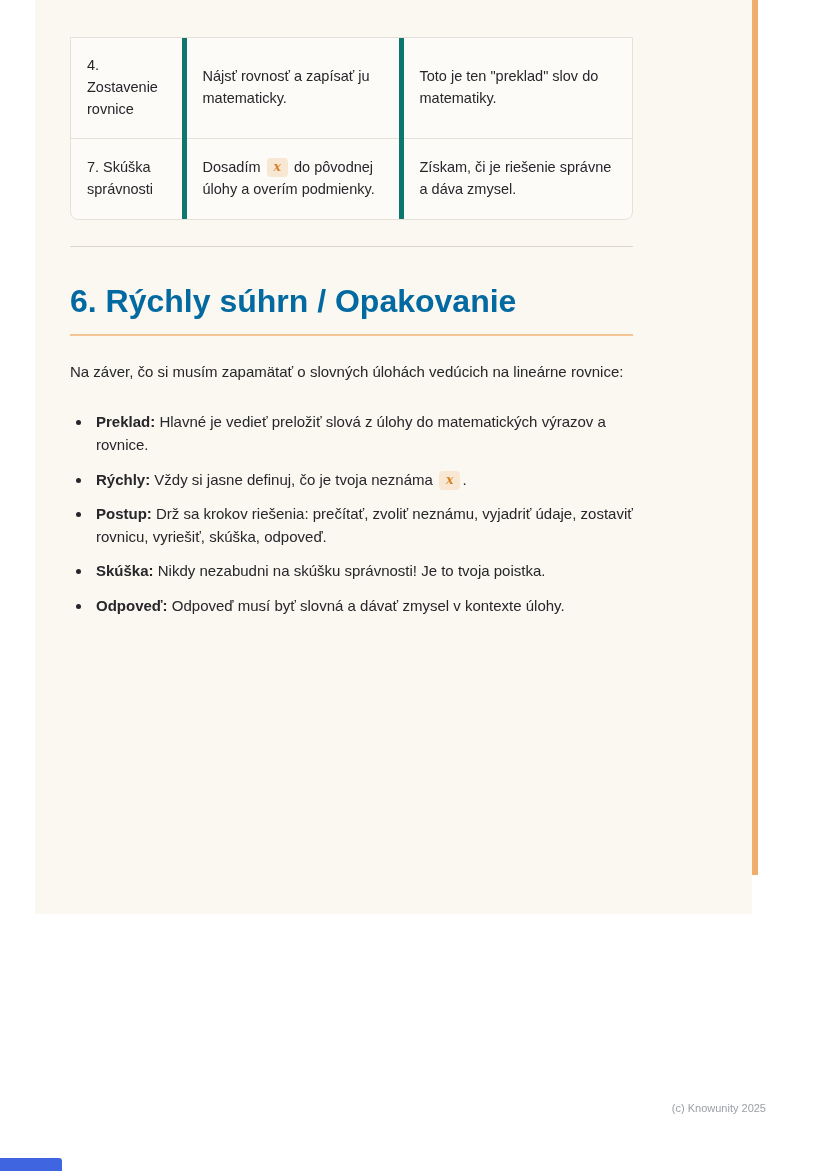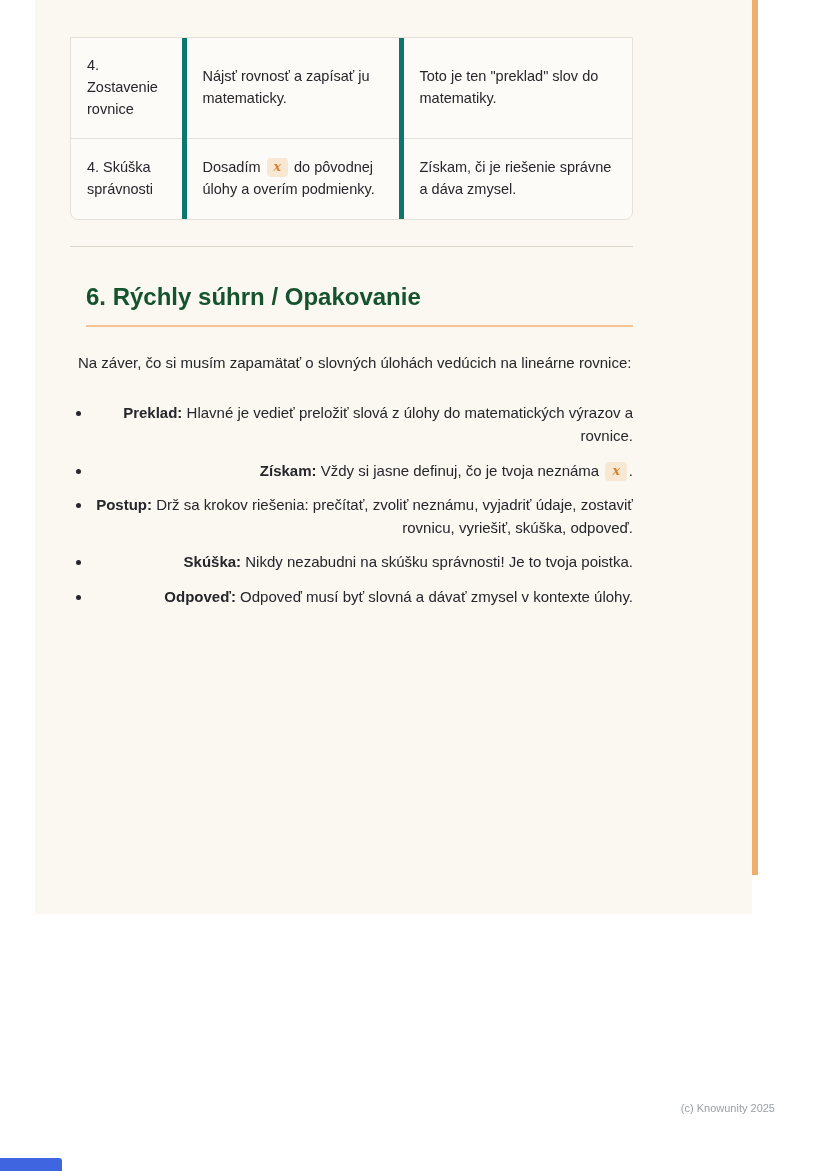--- a/index.html
+++ b/index.html
@@ -68,56 +68,55 @@
   }
   .chip:empty { display: none; margin: 0; padding: 0; }
 
   
   .divider {
     border: none;
     border-top: 1px solid #ddd6cb;
     margin: 26px 0 0 0;
   }
   h2.section-heading {
-    margin: 36px 0 0 16px;
-    color: #14532d;
-    font-size: 24px;
+    margin: 36px 0 0 0;
+    color: #0369a1;
+    font-size: 32px;
     font-weight: 700;
     padding-bottom: 14px;
     border-bottom: 2px solid #f4c493;
   }
   p.intro {
-    margin: 24px 0 0 8px;
+    margin: 24px 0 0 0;
     font-size: 15px;
     line-height: 1.6;
     text-align: justify;
   }
   ul.summary-list {
     margin: 26px 0 0 0;
     padding-left: 22px;
   }
   ul.summary-list li {
     font-size: 15px;
     line-height: 1.55;
     margin-bottom: 11px;
     padding-left: 4px;
-    text-align: right;
   }
   .term-label { font-weight: 700; }
   p.closing {
     margin: 22px 0 0 0;
     font-size: 15px;
     line-height: 1.6;
   }
 
   
   .copyright {
     position: absolute;
     top: 1102px;
-    right: 53px;
+    right: 62px;
     font-size: 11px;
     color: #9aa0a6;
   }
   .corner-blue {
     position: absolute;
     left: 0; top: 1158px;
     width: 62px; height: 13px;
     background: #3f66e0;
     border-top-right-radius: 3px;
   }
@@ -139,21 +138,21 @@
           <tr class="r-tall">
             <td><span>4. Zostavenie rovnice</span></td>
             <td>
               <span>Nájsť rovnosť a zapísať ju matematicky.</span>
               
               <span></span>
             </td>
             <td><span>Toto je ten "preklad" slov do matematiky.</span></td>
           </tr>
           <tr class="r-med">
-            <td><span>4. Skúška správnosti</span></td>
+            <td><span>7. Skúška správnosti</span></td>
             <td>
               <span>Dosadím</span>
               <span class="chip">x</span>
               <span>do pôvodnej úlohy a overím podmienky.</span>
             </td>
             <td><span>Získam, či je riešenie správne a dáva zmysel.</span></td>
           </tr>
         </tbody>
       </table>
     </div>
@@ -164,21 +163,21 @@
 
     <p class="intro">Na záver, čo si musím zapamätať o slovných úlohách vedúcich na lineárne rovnice:</p>
 
     <ul class="summary-list">
       <li>
         <span class="term-label">Preklad:</span>
         <span>Hlavné je vedieť preložiť slová z úlohy do matematických výrazov a rovnice.</span>
         <span></span>
       </li>
       <li>
-        <span class="term-label">Získam:</span>
+        <span class="term-label">Rýchly:</span>
         <span>Vždy si jasne definuj, čo je tvoja neznáma</span>
         <span class="chip">x</span><span>.</span>
       </li>
       <li>
         <span class="term-label">Postup:</span>
         <span>Drž sa krokov riešenia: prečítať, zvoliť neznámu, vyjadriť údaje, zostaviť rovnicu, vyriešiť, skúška, odpoveď.</span>
         <span></span>
       </li>
       <li>
         <span class="term-label">Skúška:</span>

